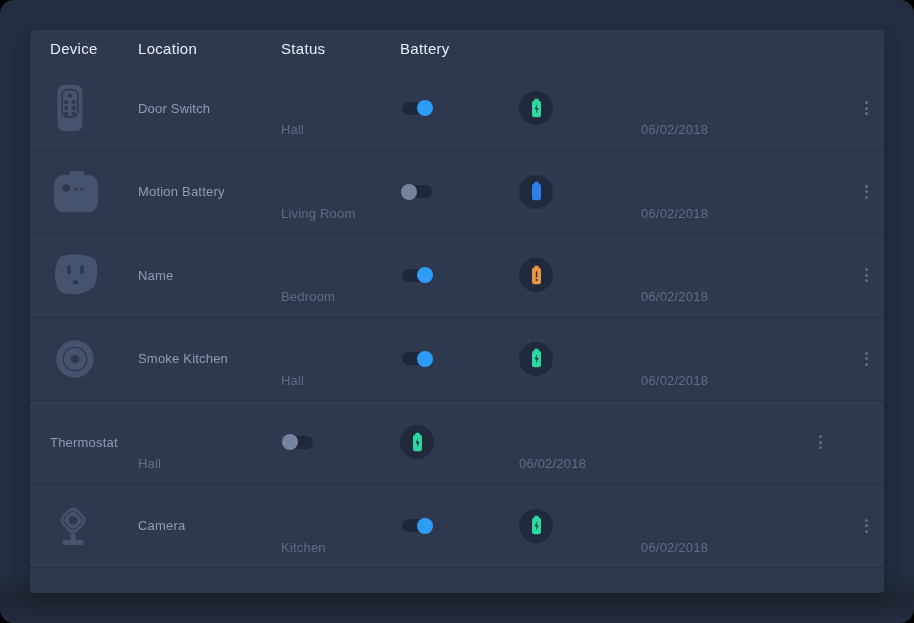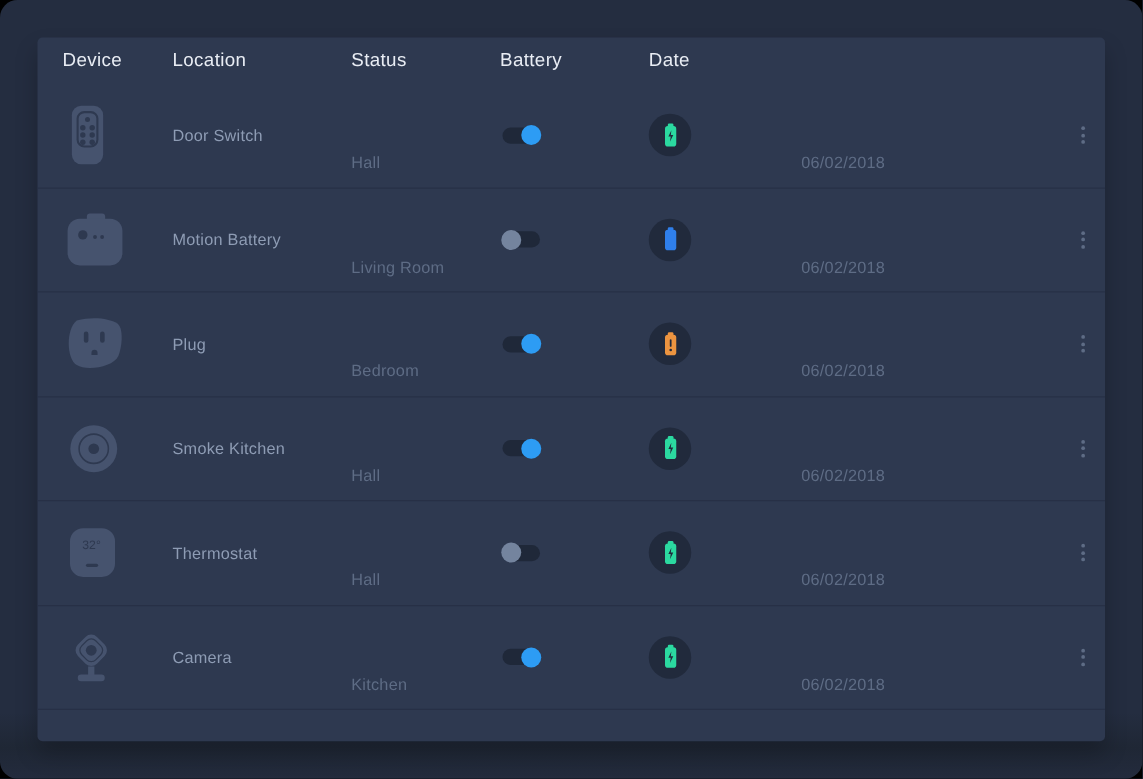--- a/index.html
+++ b/index.html
@@ -73,21 +73,20 @@
 </head>
 <body>
 
 <div class="window">
   <div class="card">
     <div class="thead grid">
       <div class="th">Device</div>
       <div class="th">Location</div>
       <div class="th">Status</div>
       <div class="th">Battery</div>
-      <div class="th">Date</div>
       <div class="th"></div>
     </div>
     <div class="tbody" id="tbody">
   <div class="row grid">
     <div class="cell">
       <span class="device-icon">
               <svg width="40" height="56" viewBox="0 0 48 64">
       <rect x="9" y="4" width="30" height="56" rx="9" fill="#46536E"></rect>
       <rect x="14.5" y="10" width="19" height="33" rx="6.5" fill="none" stroke="#2E3950" stroke-width="2"></rect>
       <circle cx="24" cy="17" r="2.4" fill="#2E3950"></circle>
@@ -168,21 +167,21 @@
     <div class="cell">
       <span class="device-icon">
               <svg width="52" height="48" viewBox="0 0 64 56">
       <path d="M14 5 C30 1 46 3 54 8 C60 12 59 30 55 40 C50 51 24 55 14 49 C4 43 3 14 14 5 Z" fill="#46536E"></path>
       <rect x="21" y="16" width="4.5" height="11" rx="2.2" fill="#2E3950"></rect>
       <rect x="37" y="16" width="4.5" height="11" rx="2.2" fill="#2E3950"></rect>
       <path d="M31.5 34 a3 3 0 0 1 3 3 v2 h-6 v-2 a3 3 0 0 1 3 -3 Z" fill="#2E3950"></path>
     </svg>
             </span>
     </div>
-    <div class="cell name-text">Plug</div>
+    <div class="cell name-text">Name</div>
     <div class="cell dim-text">Bedroom</div>
     <div class="cell">
       <div class="toggle on">
               <div class="knob"></div>
             </div>
     </div>
     <div class="cell">
       <div class="battery-circle">
               <svg width="15" height="21" viewBox="0 0 20 28">
     <rect x="7" y="1" width="6" height="4" rx="1.4" fill="#EC9440"></rect>
@@ -232,29 +231,20 @@
     <div class="cell">
       <div class="kebab-btn">
               <i></i>
               <i></i>
               <i></i>
             </div>
     </div>
   </div>
 
   <div class="row grid">
-    <div class="cell">
-      <span class="device-icon">
-              <svg width="48" height="50" viewBox="0 0 64 64">
-      <rect x="8" y="6" width="48" height="52" rx="14" fill="#46536E"></rect>
-      <text x="31" y="28" text-anchor="middle" font-size="13" font-family="Liberation Sans, sans-serif" fill="#2E3950">32°</text>
-      <rect x="25" y="44" width="13" height="3.4" rx="1.7" fill="#2E3950"></rect>
-    </svg>
-            </span>
-    </div>
     <div class="cell name-text">Thermostat</div>
     <div class="cell dim-text">Hall</div>
     <div class="cell">
       <div class="toggle off">
               <div class="knob"></div>
             </div>
     </div>
     <div class="cell">
       <div class="battery-circle">
               <svg width="15" height="21" viewBox="0 0 20 28">

